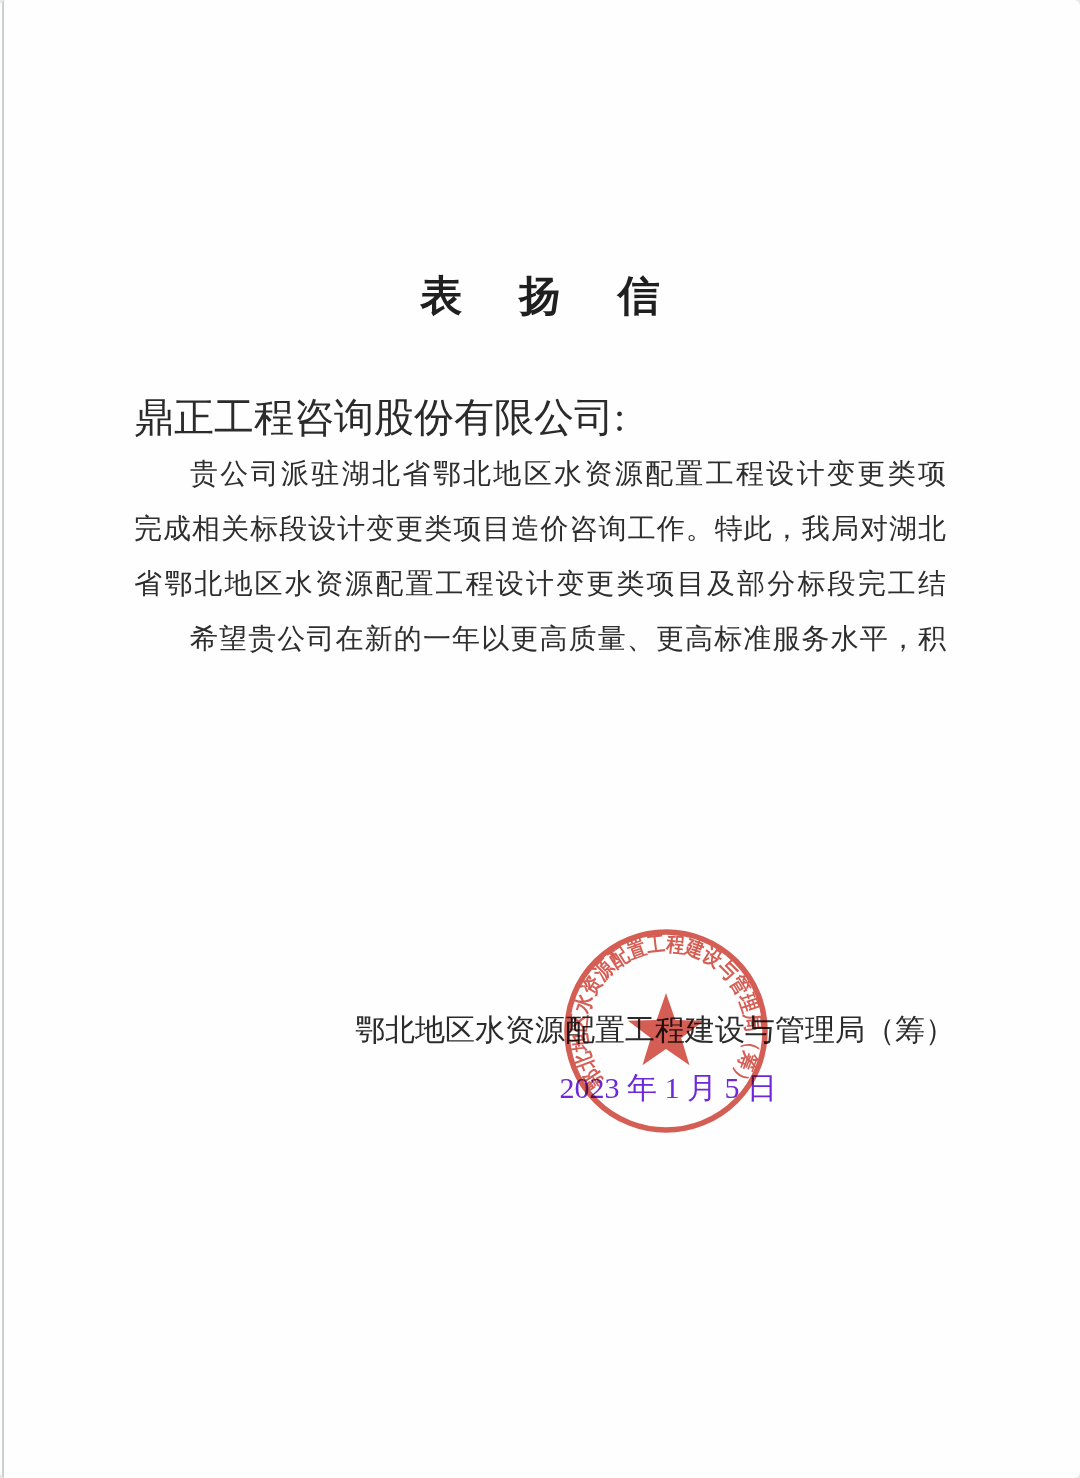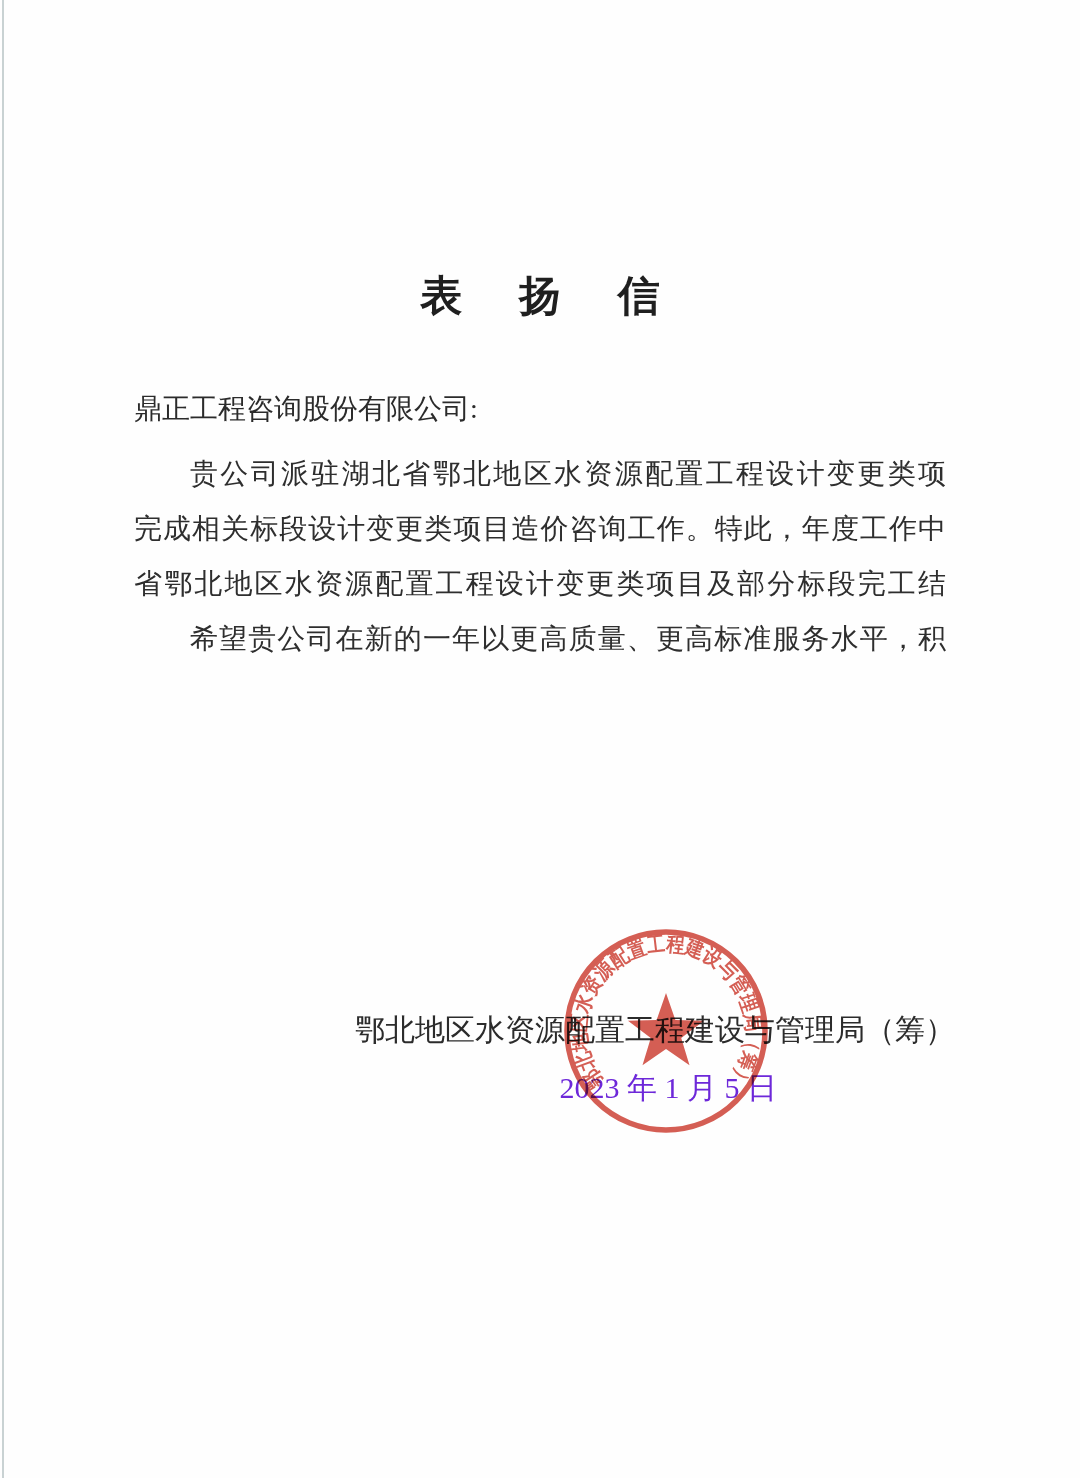--- a/index.html
+++ b/index.html
@@ -9,20 +9,21 @@
   }
   .page {
     position: relative;
     width: 1080px;
     height: 1478px;
     margin: 0 auto;
     background: #fefefe;
     overflow: hidden;
     font-family: "Liberation Serif", "DejaVu Serif", serif;
     color: #2e2e2e;
+    border-radius: 6px;
   }
   .page-edge {
     position: absolute;
     left: 2px;
     top: 0;
     width: 2px;
     height: 100%;
     background: #c9d2d3;
   }
   .doc-title {
@@ -35,21 +36,21 @@
     font-weight: bold;
     color: #1f1f1f;
     letter-spacing: 0.55em;
     text-indent: 0.55em;
     white-space: nowrap;
   }
   .salutation {
     position: absolute;
     left: 134px;
     top: 390px;
-    font-size: 28px;
+    font-size: 40px;
     color: #2b2b2b;
     white-space: nowrap;
   }
   .body-block {
     position: absolute;
     left: 134px;
     top: 446px;
     width: 812px;
   }
   .body-line {
@@ -115,21 +116,21 @@
 <div class="page">
 
   <div class="page-edge"></div>
 
   <div class="doc-title">表 扬 信</div>
 
   <div class="salutation">鼎正工程咨询股份有限公司:</div>
 
   <div class="body-block">
     <div class="body-line indent fill">贵公司派驻湖北省鄂北地区水资源配置工程设计变更类项</div>
-    <div class="body-line fill">完成相关标段设计变更类项目造价咨询工作。特此，年度工作中</div>
+    <div class="body-line fill">完成相关标段设计变更类项目造价咨询工作。特此，我局对湖北</div>
     <div class="body-line fill">省鄂北地区水资源配置工程设计变更类项目及部分标段完工结</div>
     <div class="body-line indent fill">希望贵公司在新的一年以更高质量、更高标准服务水平，积</div>
   </div>
 
   <div class="sign-org">鄂北地区水资源配置工程建设与管理局（筹）</div>
 
   <div class="sign-date">2023 年 1 月 5 日</div>
 
   <div class="seal">
     <svg viewBox="0 0 216 216" xmlns="http://www.w3.org/2000/svg">

